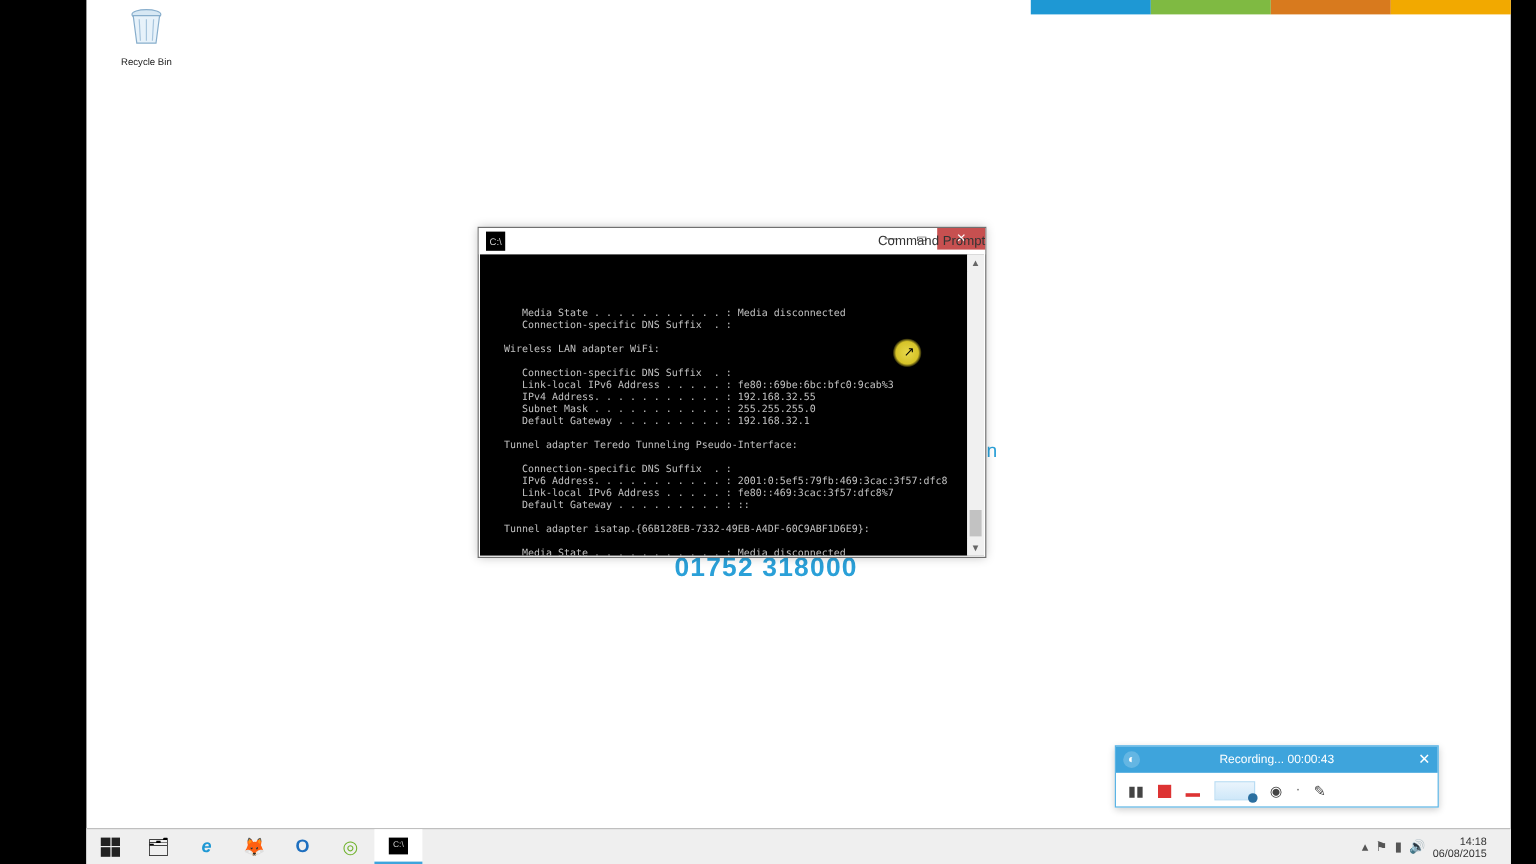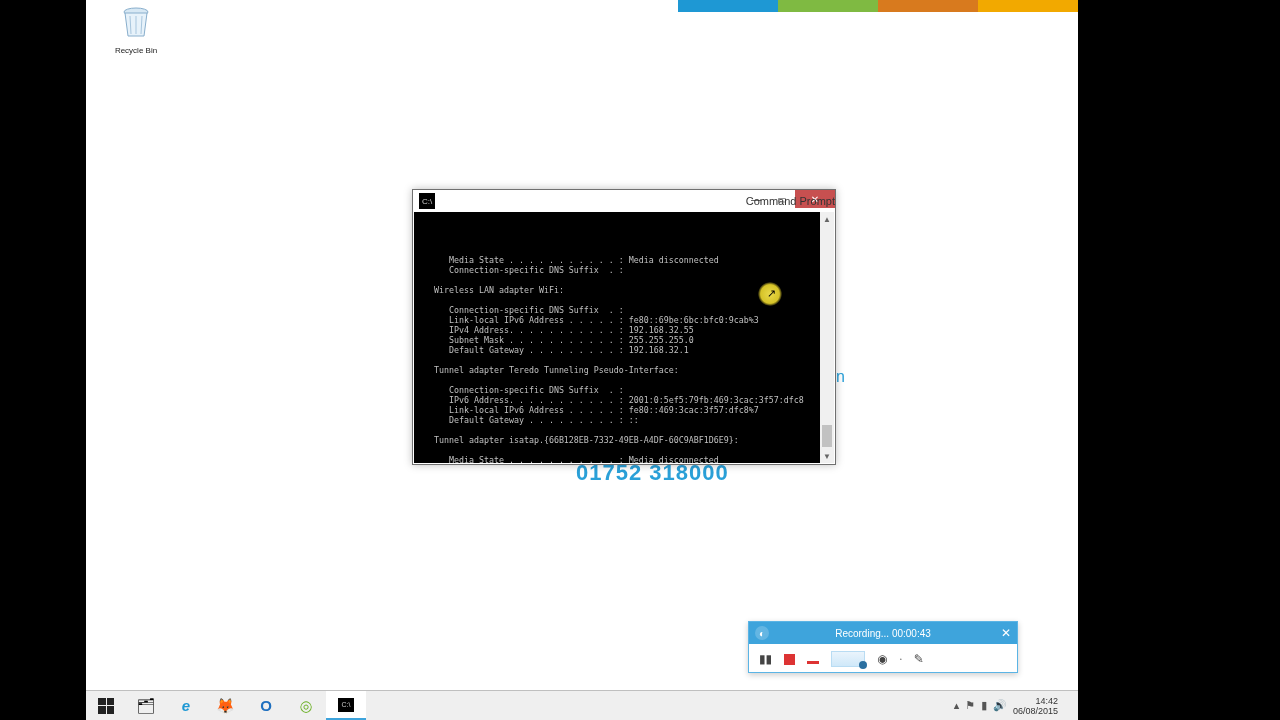--- a/index.html
+++ b/index.html
@@ -2,21 +2,21 @@
 <html><head>
 <meta charset="utf-8">
 <style>
   * { margin: 0; padding: 0; box-sizing: border-box; }
   html, body { width: 1280px; height: 720px; overflow: hidden; font-family: "Segoe UI", Tahoma, sans-serif; }
   body { background: #000; }
 
   
   .desktop {
     position: absolute;
-    left: 86px; top: 0; width: 992px; height: 720px;
+    left: 72px; top: 0; width: 1187px; height: 720px;
     background: #fff;
   }
 
   
   .color-strip { position: absolute; top: 0; right: 0; height: 12px; display: flex; }
   .color-strip span { display:block; height:12px; width:100px; }
 
   
   .recycle-wrap { position: absolute; left: 22px; top: 6px; width: 56px; text-align: center; }
   .recycle-label { font-size: 8px; color:#222; margin-top:2px; text-shadow:0 0 2px #fff; }
@@ -217,20 +217,20 @@
     <div class="tb-btn active">
       <div style="width:16px;height:14px;background:#000;color:#ccc;font-size:7px;display:flex;align-items:center;justify-content:center">C:\</div>
     </div>
 
     <div class="tb-right">
       <span class="tray-ico">▴</span>
       <span class="tray-ico">⚑</span>
       <span class="tray-ico">▮</span>
       <span class="tray-ico">🔊</span>
       <div class="tb-clock">
-        <div>14:42</div>
+        <div>14:18</div>
         <div>06/08/2015</div>
       </div>
       <div class="tb-show-desktop"></div>
     </div>
   </div>
 
 </div>
 
 </body></html>

